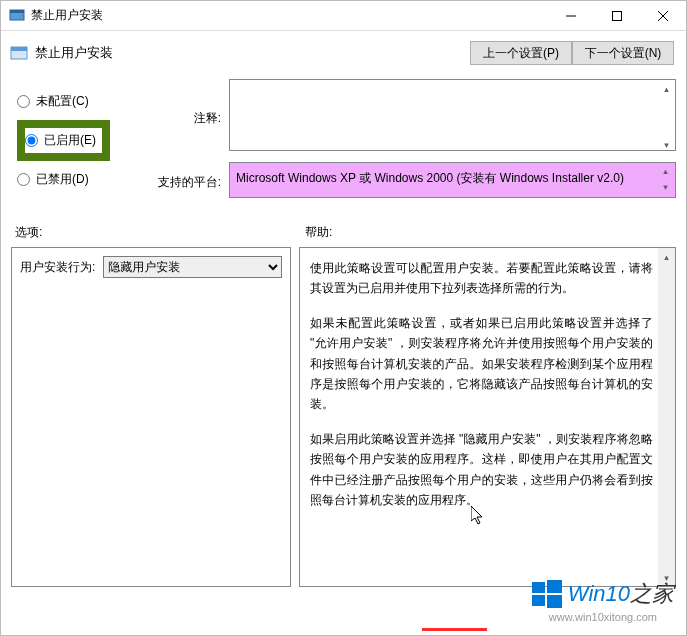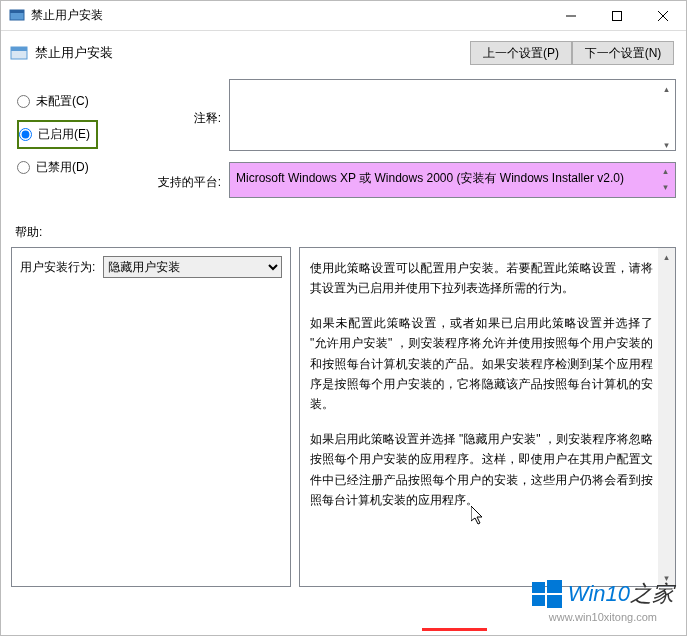--- a/index.html
+++ b/index.html
@@ -13,21 +13,21 @@
   
   .header-row { display: flex; align-items: center; padding: 10px 12px 14px 8px; }
   .header-row .hicon { width: 20px; height: 20px; margin-right: 6px; }
   .header-row .htitle { flex: 1; font-size: 13px; }
   .nav-btn { min-width: 102px; height: 24px; border: 1px solid #adadad; background: #e1e1e1; font-size: 12px; cursor: pointer; padding: 0 6px; }
   
   .config-area { display: flex; padding: 0 10px 0 16px; }
   .radio-col { width: 136px; padding-top: 4px; }
   .radio-item { display: flex; align-items: center; margin: 10px 0; font-size: 12px; }
   .radio-item input { margin-right: 6px; }
-  .radio-highlight { border: 2px solid #4d7c0f; padding: 4px 6px 4px 0; display: inline-flex; align-items: flex-end; }
+  .radio-highlight { border: 8px solid #4d7c0f; padding: 4px 6px 4px 0; display: inline-flex; align-items: flex-end; }
   
   .meta-col { flex: 1; }
   .meta-row { display: flex; align-items: center; margin-bottom: 8px; }
   .meta-row .mlabel { width: 76px; text-align: right; padding-right: 8px; padding-top: 4px; font-size: 12px; }
   .meta-row .mbox { flex: 1; position: relative; }
   .textarea { width: 100%; height: 72px; border: 1px solid #828790; background: #fff; resize: none; padding: 2px; font-family: inherit; font-size: 12px; }
   .platform-box { width: 100%; min-height: 36px; border: 1px solid #828790; background: #f0abfc; padding: 6px 18px 6px 6px; font-size: 12px; line-height: 1.5; position: relative; }
   .scroll-stub { position: absolute; right: 1px; top: 1px; bottom: 1px; width: 17px; display: flex; flex-direction: column; justify-content: space-between; }
   .scroll-arrow { width: 17px; height: 17px; display: flex; align-items: center; justify-content: center; color: #606060; font-size: 9px; cursor: pointer; }
   
@@ -138,20 +138,21 @@
             <div class="scroll-arrow">▴</div>
             <div class="scroll-arrow">▾</div>
           </div>
         </div>
       </div>
     </div>
   </div>
 </div>
 
 <div class="section-labels">
+  <div class="left-lbl">选项:</div>
   <div class="right-lbl">帮助:</div>
 </div>
 
 <div class="lower">
   <div class="options-panel">
     <div class="opt-row">
       <span class="opt-lbl">用户安装行为:</span>
       <select>
         <option>隐藏用户安装</option>
       </select>

